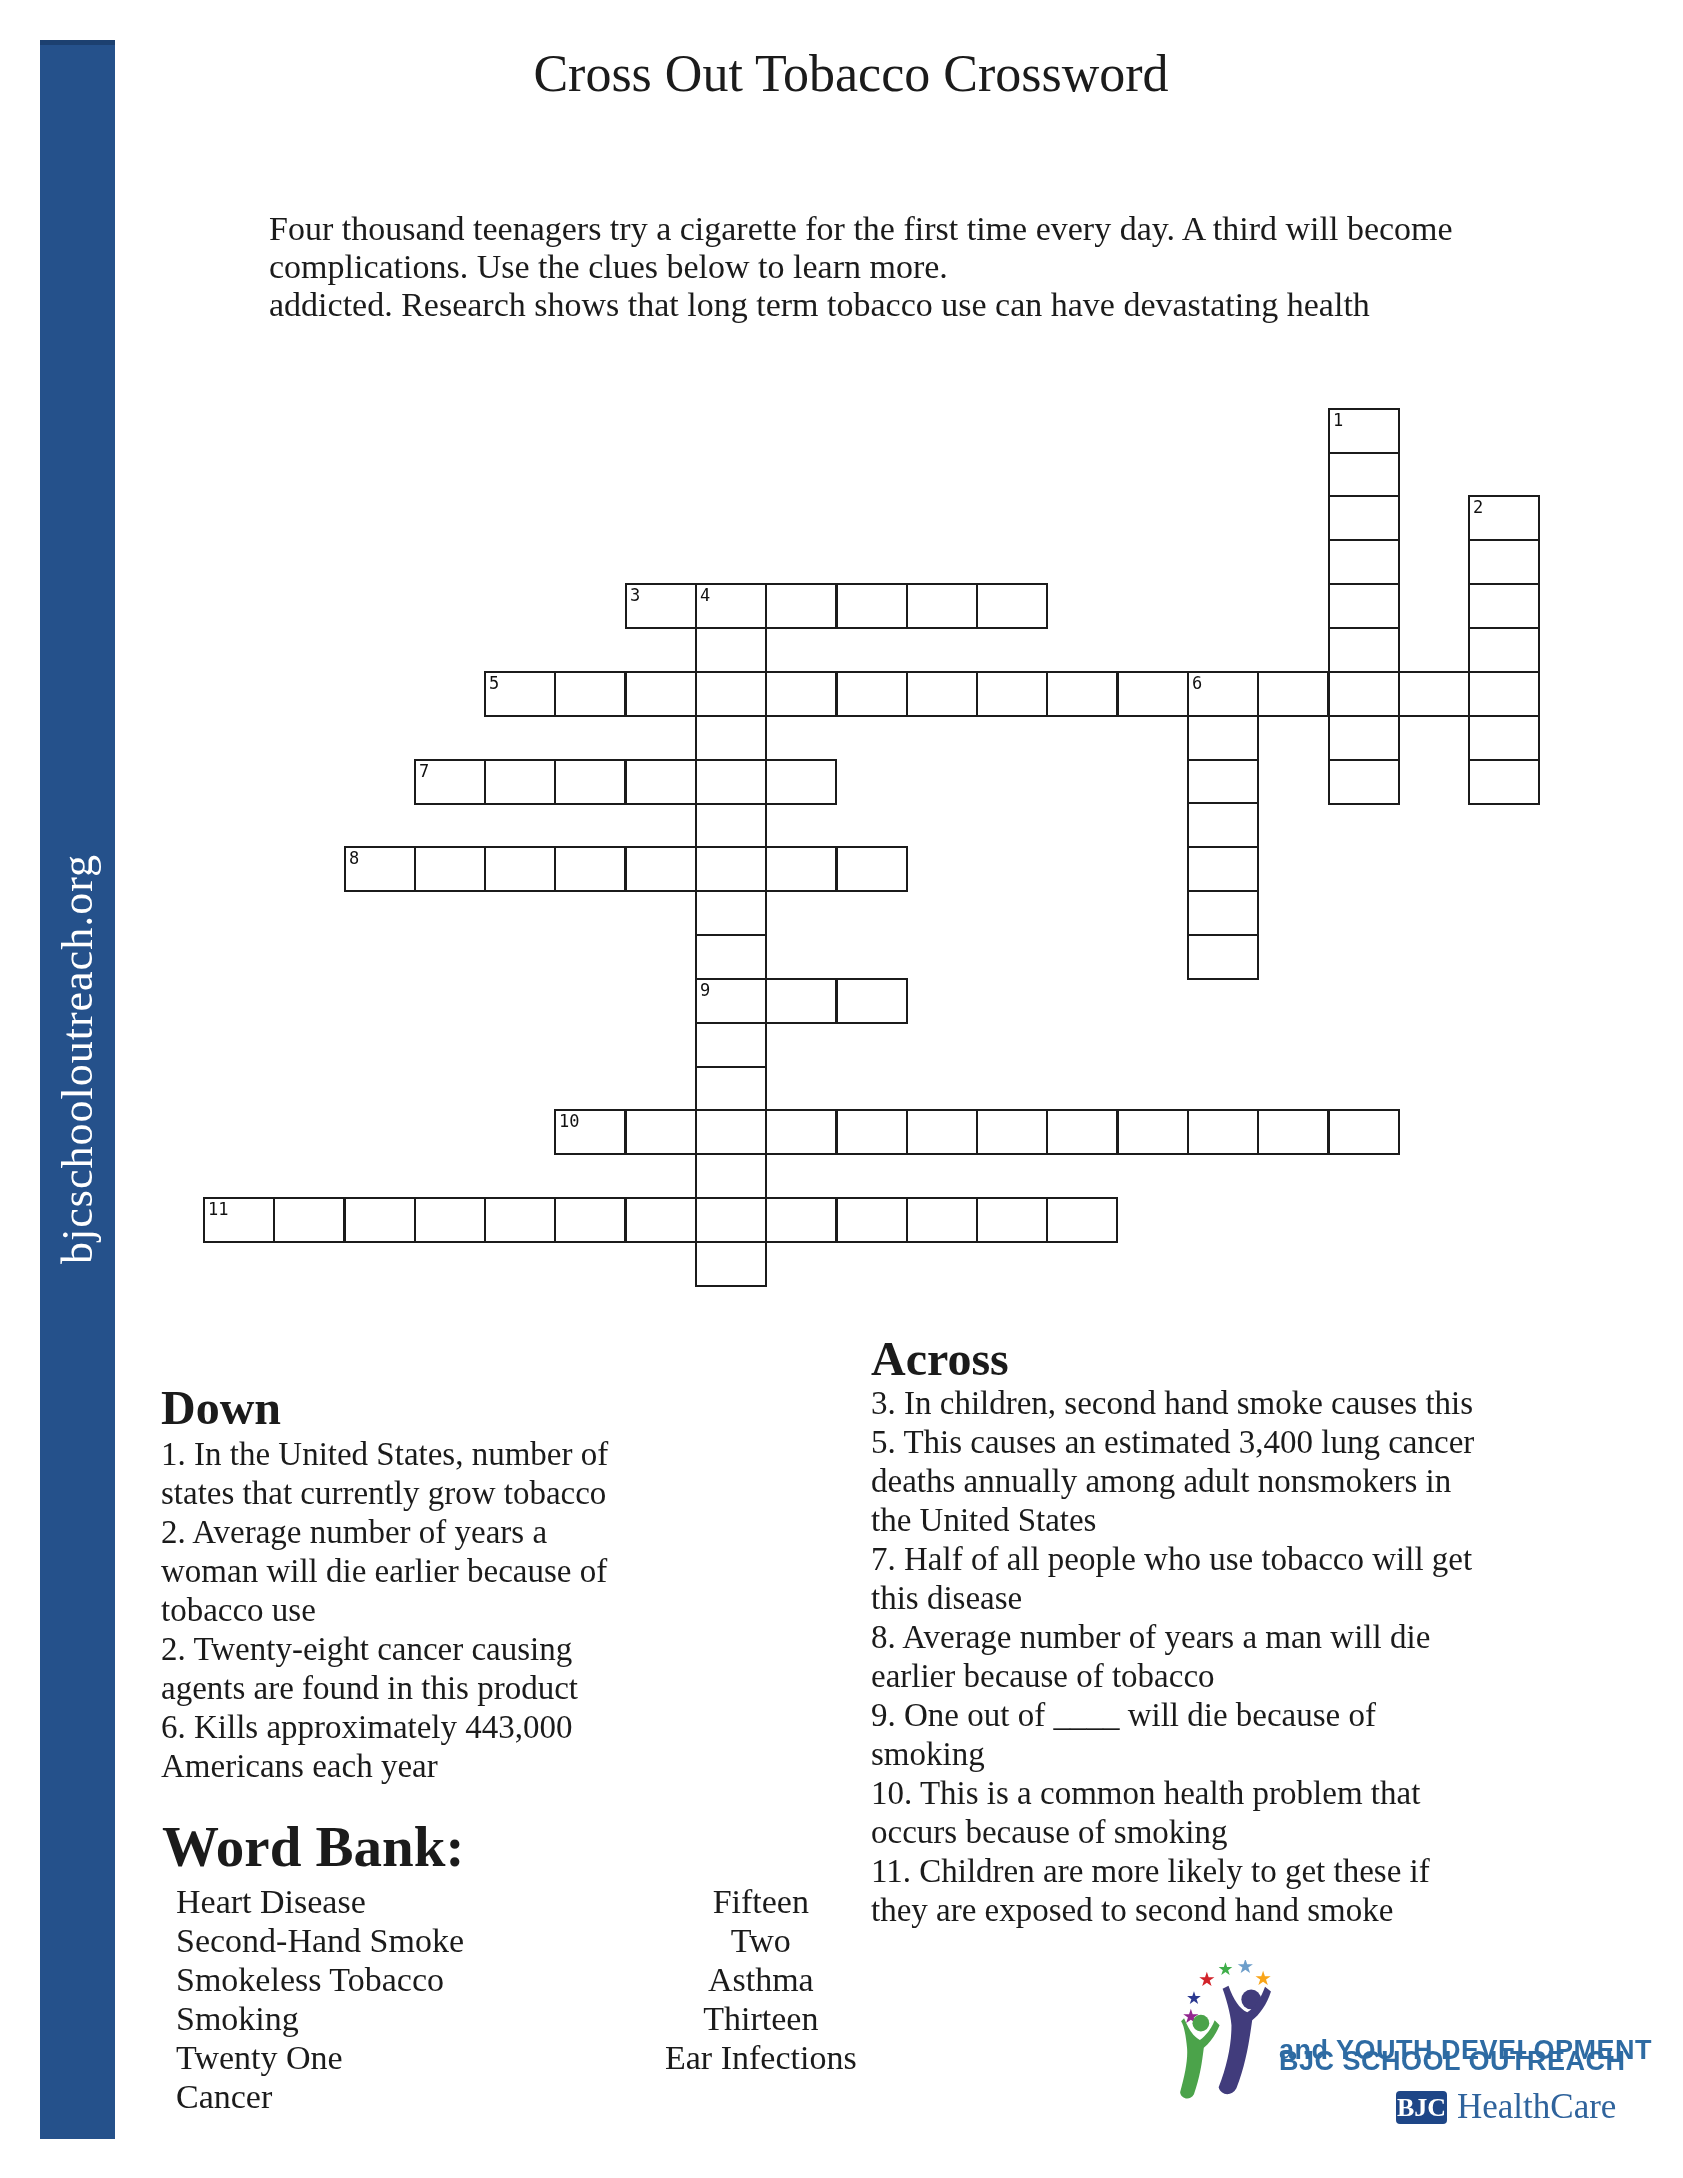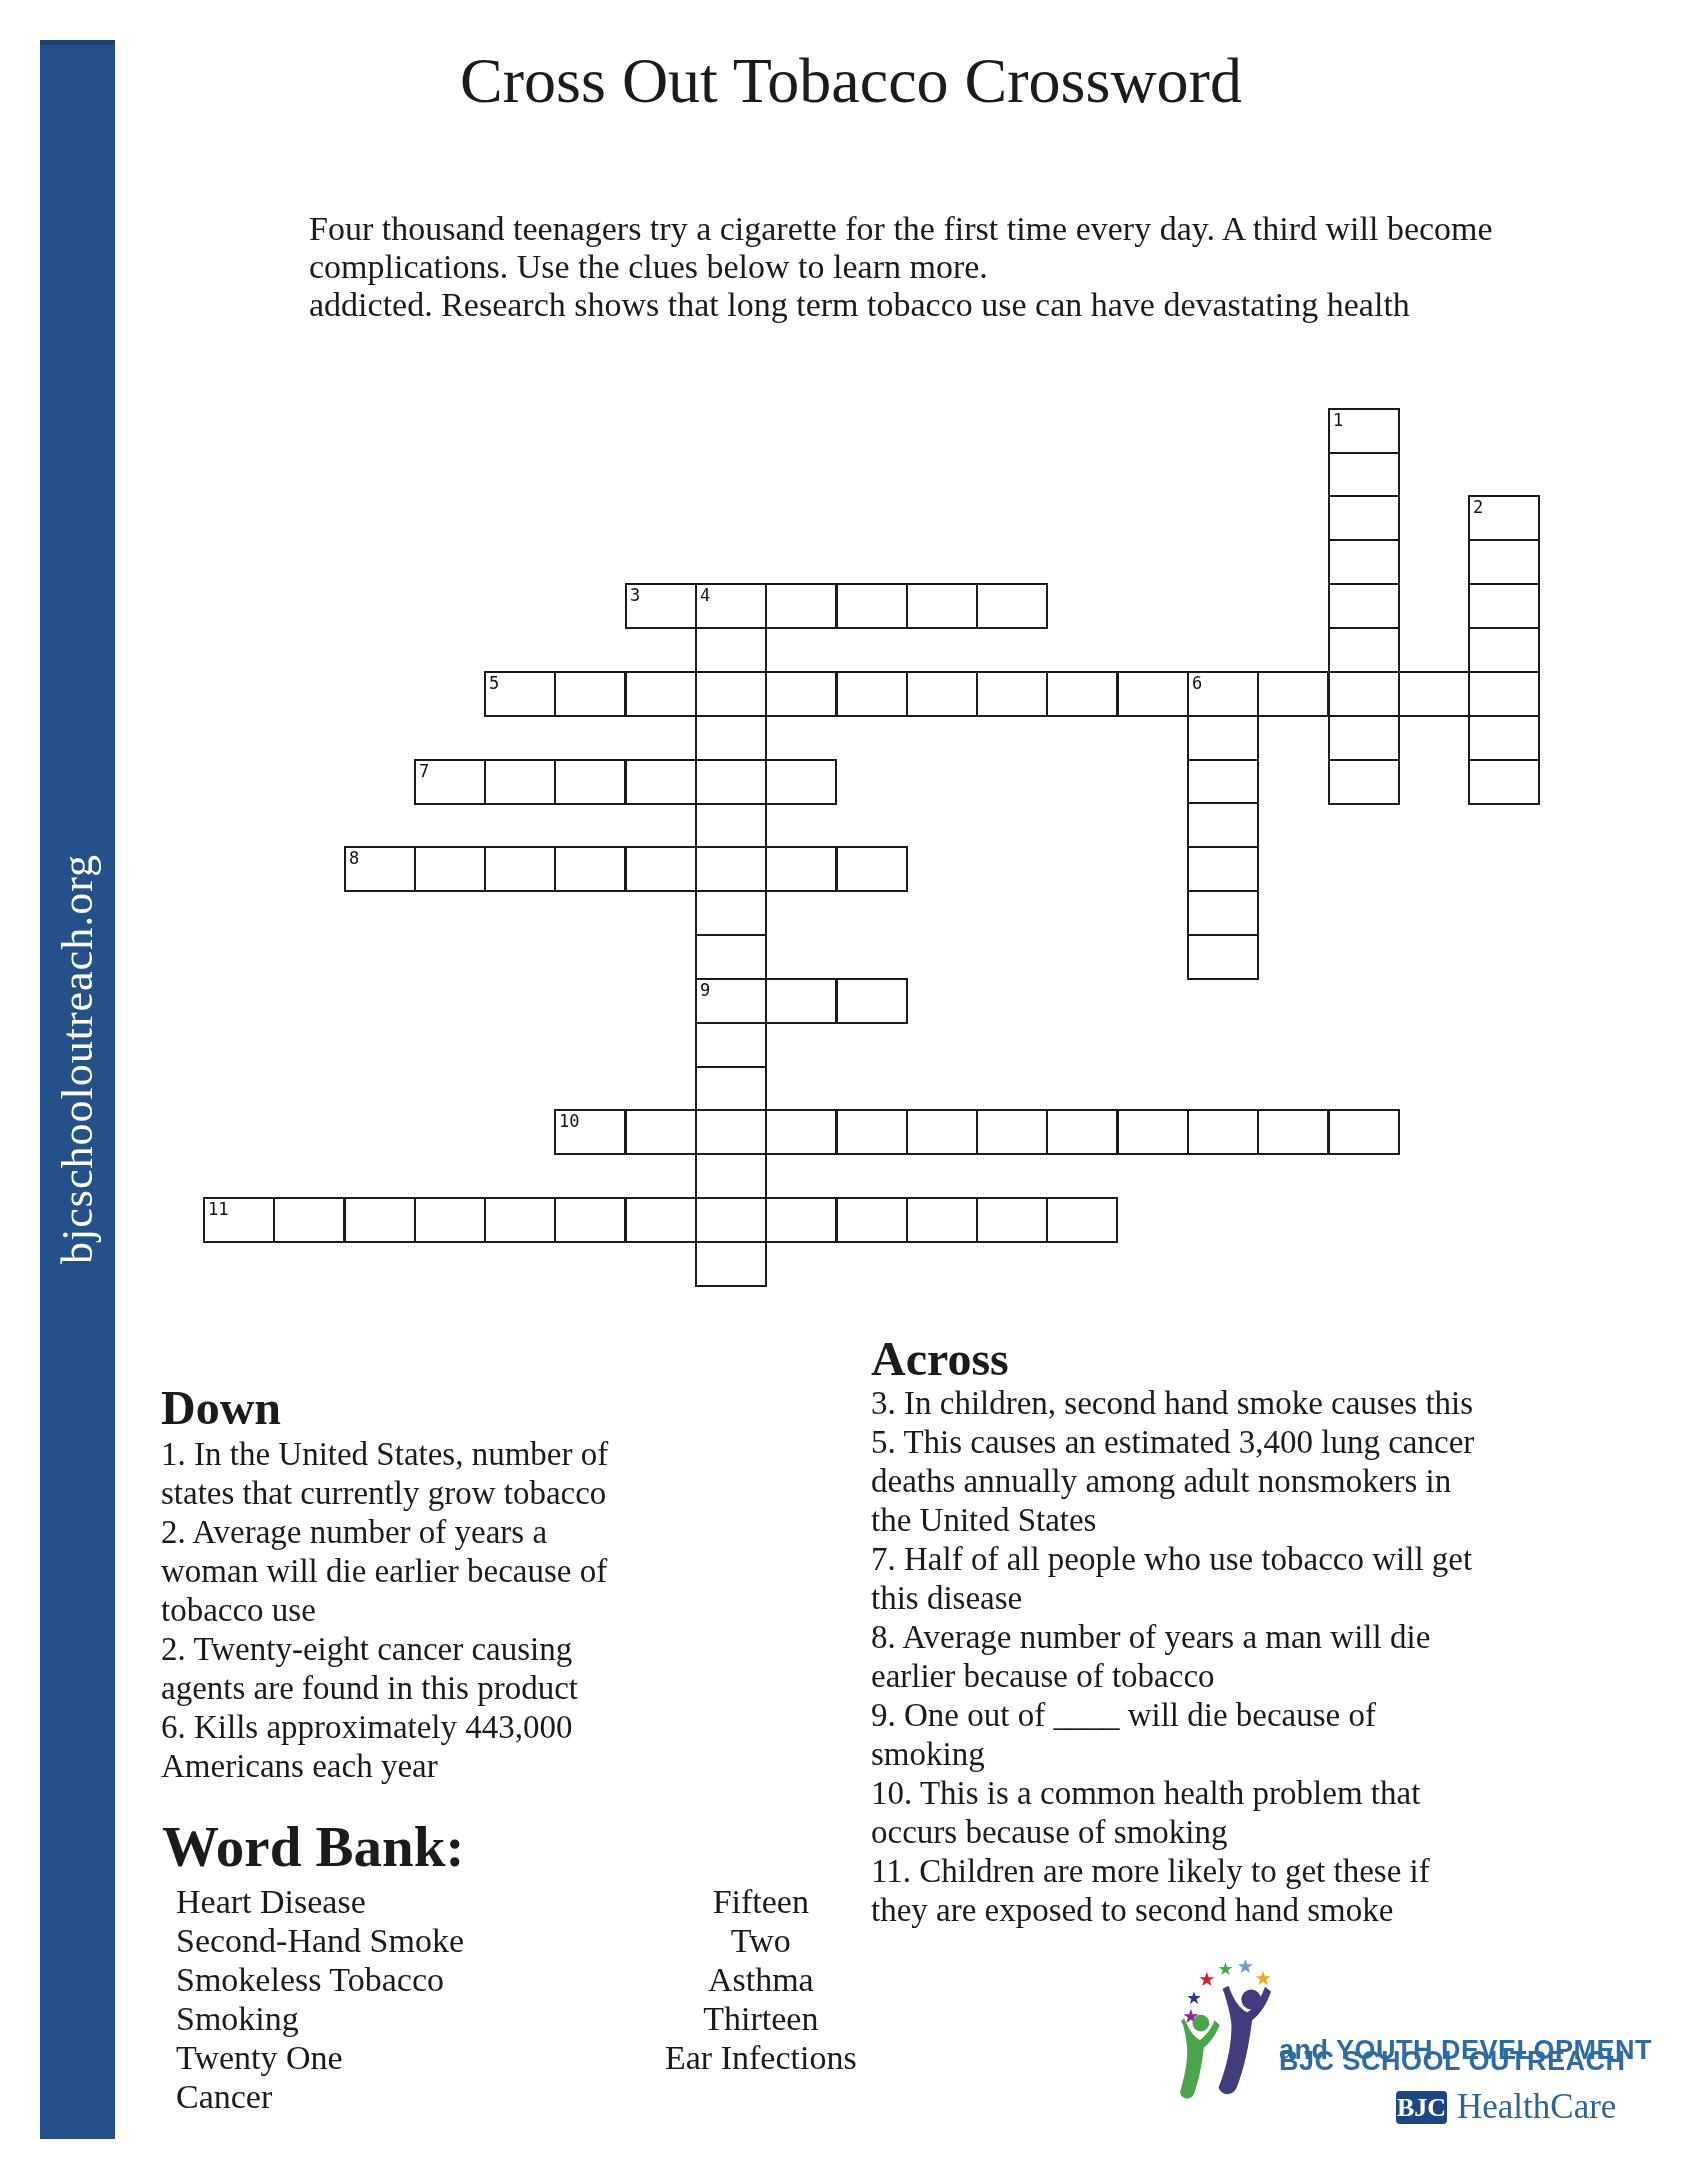--- a/index.html
+++ b/index.html
@@ -19,24 +19,24 @@
     display:flex; align-items:center; justify-content:center;
   }
   .sidebar-textwrap span {
     writing-mode:vertical-rl; transform:rotate(180deg);
     color:#ffffff; font-size:44px; letter-spacing:1px;
     font-family:"Liberation Serif", serif;
   }
   
   .page-title {
     position:absolute; left:178px; top:44px; width:1346px;
-    text-align:center; font-size:64px; font-weight:400; white-space:nowrap;
+    text-align:center; font-size:52px; font-weight:400; white-space:nowrap;
   }
   .intro { position:absolute; left:269px; top:210px; width:1188px;
-    font-size:34px; line-height:38px;margin-left:40px; }
+    font-size:34px; line-height:38px; }
   
   .grid-layer { position:absolute; left:0; top:0; }
   .cell {
     position:absolute; width:72px; height:46px;
     border:2px solid #1b1b1b; box-sizing:border-box; background:#ffffff;
   }
   .cellnum {
     position:absolute; left:3px; top:1px;
     font-family:"DejaVu Sans Mono", monospace; font-size:17px; line-height:19px;
     color:#111;

